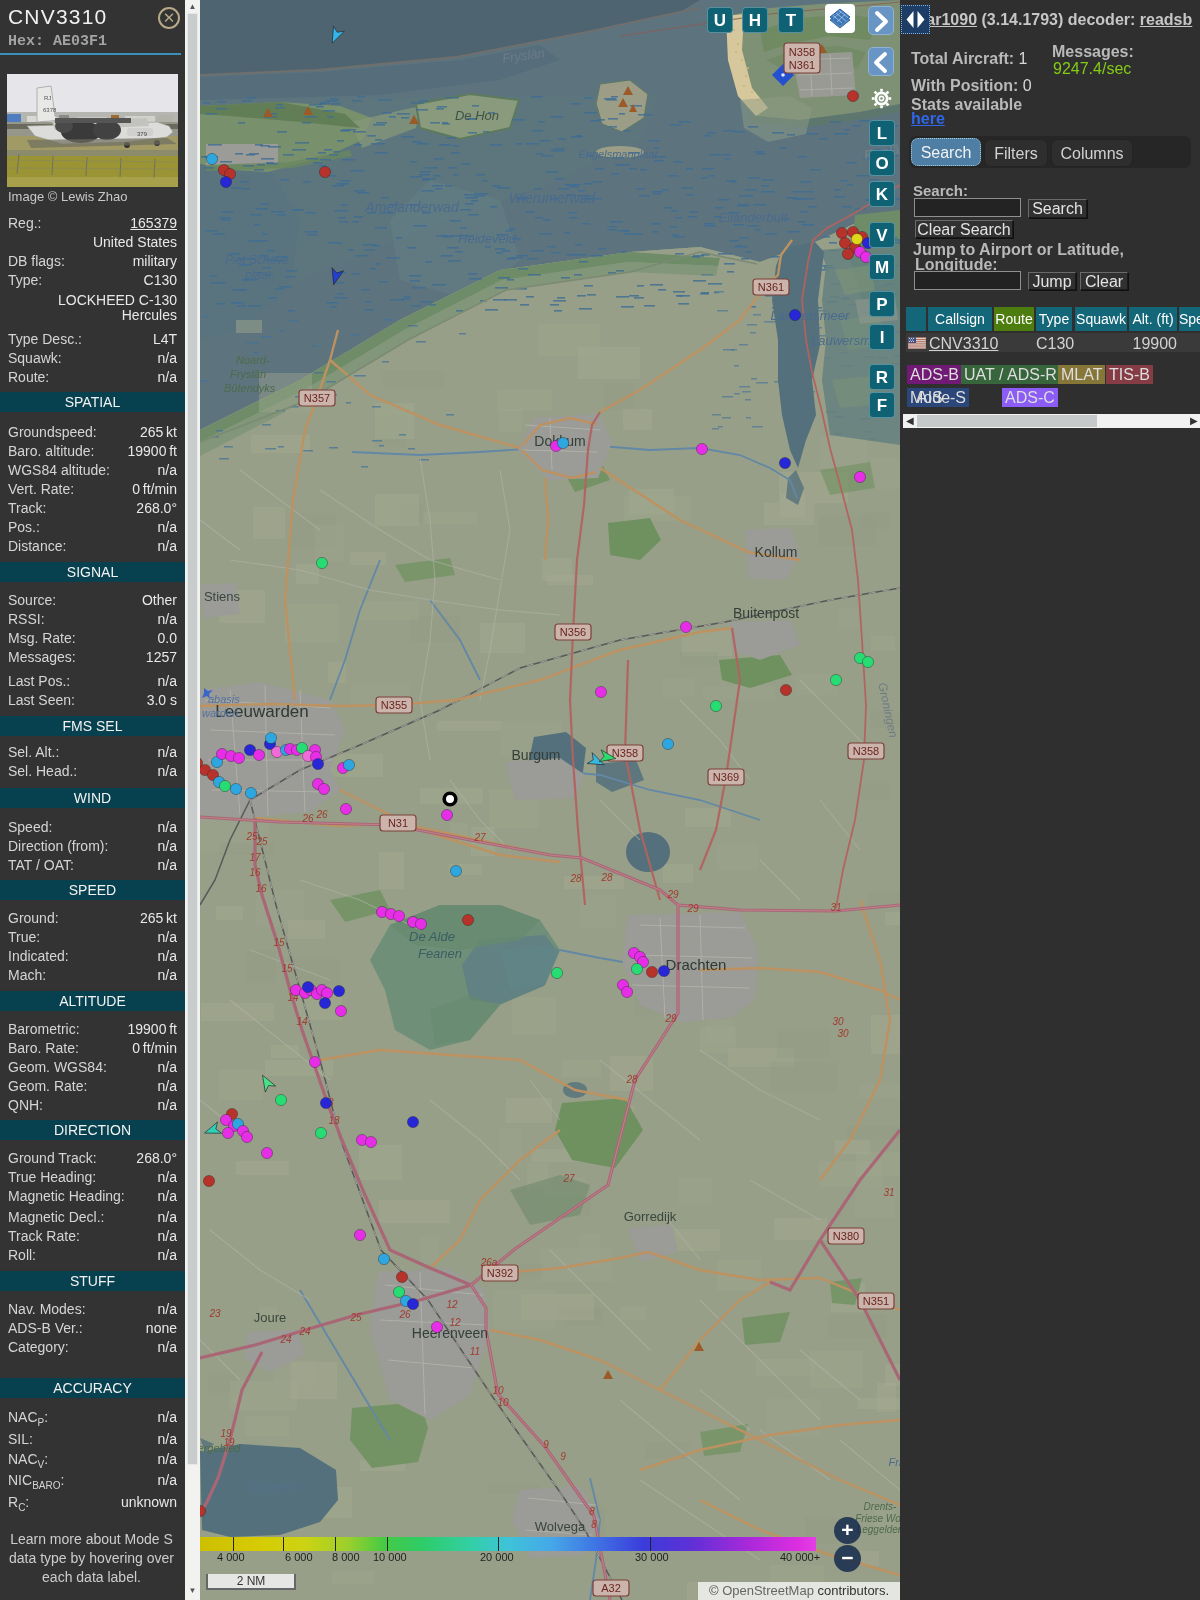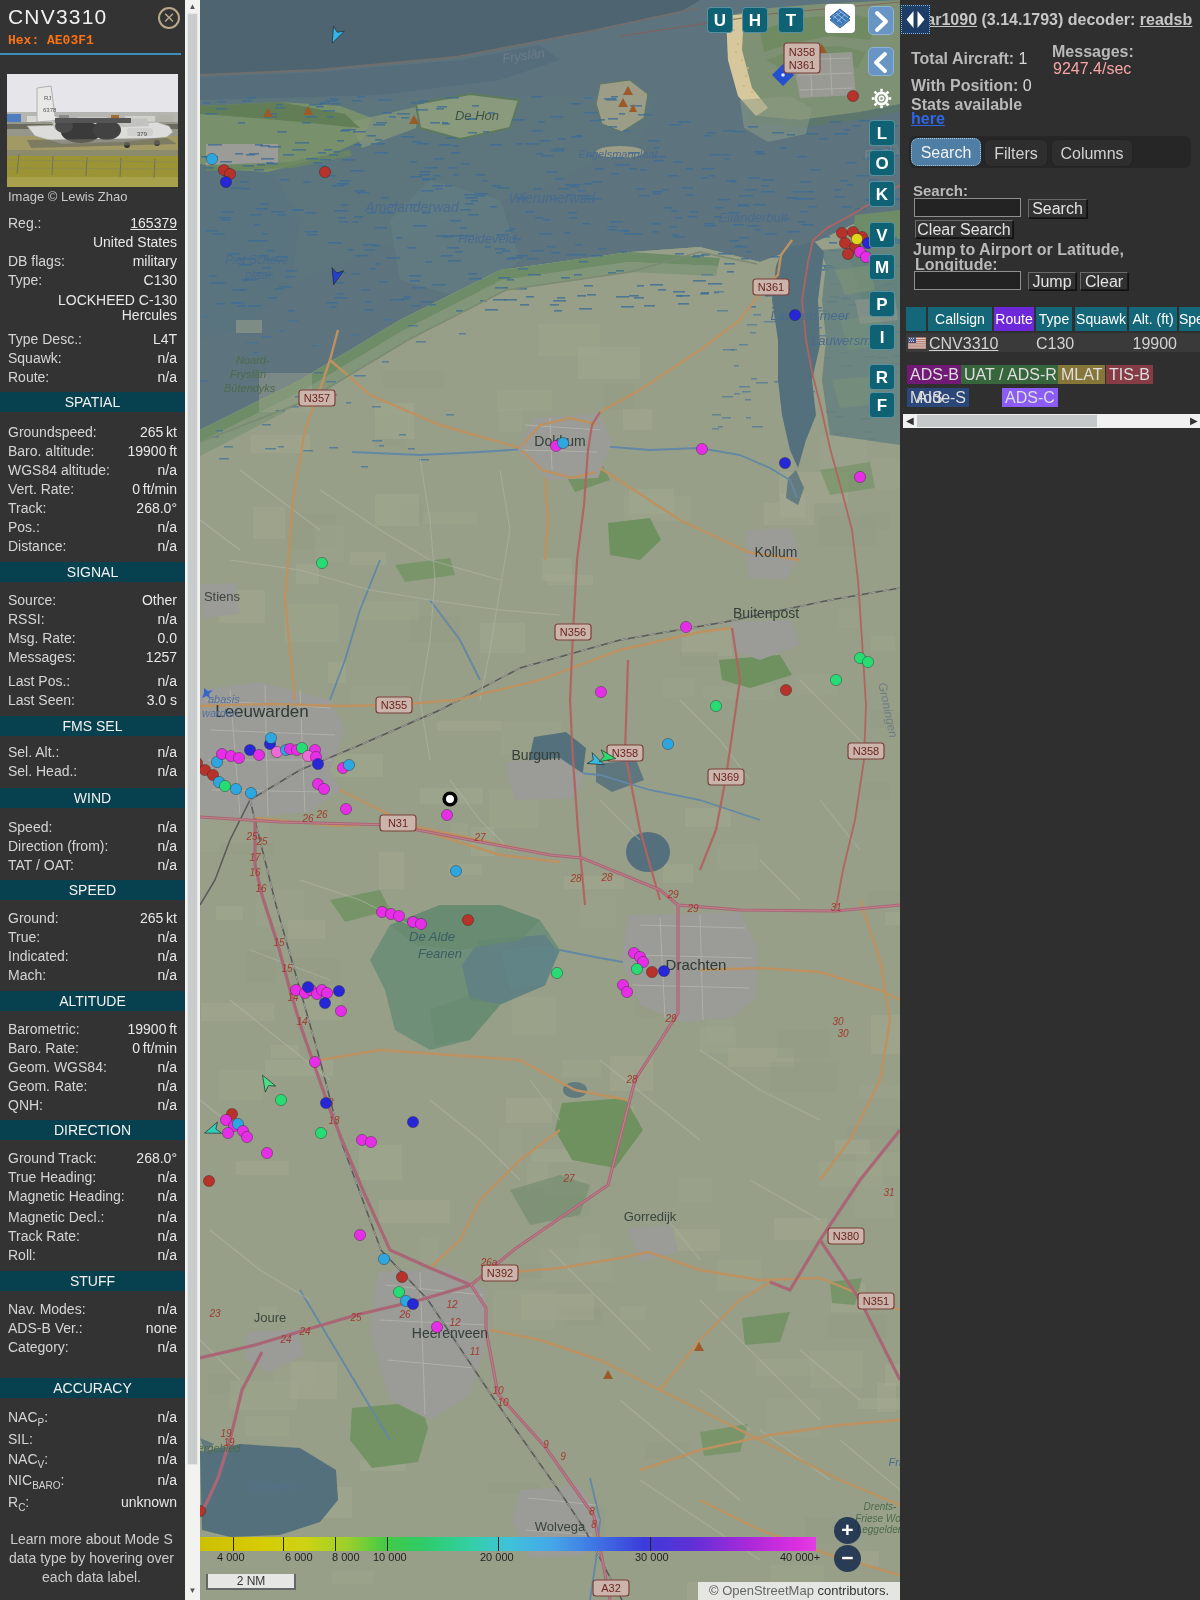--- a/index.html
+++ b/index.html
@@ -2,21 +2,21 @@
 <html><head><meta charset="utf-8"><style>
 *{box-sizing:border-box;margin:0;padding:0}
 html,body{width:1200px;height:1600px;overflow:hidden;background:#323232;
 font-family:"Liberation Sans",sans-serif}
 .abs{position:absolute}
 #left{position:absolute;left:0;top:0;width:185px;height:1600px;background:#333333;color:#c8c8c8}
 #lsb{position:absolute;left:185px;top:0;width:15px;height:1600px;background:#f2f2f0}
 #right{position:absolute;left:900px;top:0;width:300px;height:1600px;background:#2f2f2f;color:#b9b9b9}
 
 .h1{position:absolute;left:8px;top:5px;font-size:21px;letter-spacing:1.2px;color:#f0f0f0}
-.hex{position:absolute;left:8px;top:33px;font-family:"Liberation Mono",monospace;font-weight:bold;font-size:13px;color:#f97316}
+.hex{position:absolute;left:8px;top:33px;font-family:"Liberation Mono",monospace;font-weight:bold;font-size:15px;color:#a3a3a3}
 .bluline{position:absolute;left:0;top:53px;width:181px;height:2px;background:#3b8fb8}
 .closer{position:absolute;left:158px;top:7px;width:22px;height:22px;border:2px solid #b7a987;border-radius:50%;color:#b7a987;text-align:center;line-height:18px;font-size:15px}
 .cap{position:absolute;left:8px;top:189px;font-size:13px;color:#c9c9c9}
 .sechead{position:absolute;left:0;width:185px;height:20px;background:#07414f;color:#f2f2f2;
  text-align:center;font-size:14px;line-height:20px}
 .row{position:absolute;left:8px;width:169px;height:19px;font-size:14px;line-height:19px;color:#d5d5d5}
 .row b{font-weight:normal;float:right;color:#e8e8e8}
 .row u{}
 sub{font-size:10px}
 .learn{position:absolute;left:0;top:1530px;width:183px;text-align:center;font-size:14px;line-height:19px;color:#cdcdcd}
@@ -1536,40 +1536,40 @@
 <div class="zbtn" style="top:1545px">−</div>
 <div class="attrib">© <span style="color:#666">OpenStreetMap</span> <span style="color:#333">contributors.</span></div>
 <div id="right"></div>
 <div class="rtitle"><u>tar1090</u> (3.14.1793) decoder: <u>readsb</u></div>
 <div class="navbtn"><svg width="27" height="27" viewBox="0 0 27 27">
       <path d="M11.5 5 L4.5 13.5 L11.5 22 Z" fill="#fff"></path>
       <path d="M15.5 5 L22.5 13.5 L15.5 22 Z" fill="#fff"></path>
     </svg></div>
 <div class="rb" style="left:911px;top:50px">Total Aircraft: <span style="font-weight:normal;color:#d8d8d8">1</span></div>
 <div class="rb" style="left:1052px;top:43px">Messages:</div>
-<div style="position:absolute;left:1053px;top:60px;font-size:16px;color:#fca5a5">9247.4/sec</div>
+<div style="position:absolute;left:1053px;top:60px;font-size:16px;color:#84cc16">9247.4/sec</div>
 <div class="rb" style="left:911px;top:77px">With Position: <span style="font-weight:normal;color:#d8d8d8">0</span></div>
 <div class="rb" style="left:911px;top:96px">Stats available</div>
 <div style="position:absolute;left:911px;top:110px;font-size:16px;font-weight:bold"><a style="color:#2e68e8;text-decoration:underline">here</a></div>
 <div class="tabbar"></div>
 <div class="tab tabact" style="left:911px;top:138px;width:70px">Search</div>
 <div class="tab tabn" style="left:984px;top:139px;width:64px">Filters</div>
 <div class="tab tabn" style="left:1051px;top:139px;width:82px">Columns</div>
 <div class="rb" style="left:913px;top:182px;font-size:15px">Search:</div>
 <div class="inp" style="left:914px;top:198px;width:107px"></div>
 <div class="btn" style="left:1028px;top:199px;width:59px;height:19px;line-height:18px">Search</div>
 <div class="btn" style="left:915px;top:220px;width:98px;height:18px;line-height:17px">Clear Search</div>
 <div class="rb" style="left:913px;top:241px">Jump to Airport or Latitude,</div>
 <div class="rb" style="left:915px;top:256px">Longitude:</div>
 <div class="inp" style="left:914px;top:271px;width:107px"></div>
 <div class="btn" style="left:1028px;top:272px;width:48px;height:18px;line-height:17px">Jump</div>
 <div class="btn" style="left:1080px;top:272px;width:48px;height:18px;line-height:17px">Clear</div>
 <div style="position:absolute;left:906px;width:20px;background:#136779;color:#fff;font-size:14px;text-align:center;height:24px;line-height:24px;top:307px;overflow:hidden"></div>
 <div style="position:absolute;left:928px;width:64px;background:#136779;color:#fff;font-size:14px;text-align:center;height:24px;line-height:24px;top:307px;overflow:hidden">Callsign</div>
-<div style="position:absolute;left:994px;width:40px;background:#6d28d9;color:#fff;font-size:14px;text-align:center;height:24px;line-height:24px;top:307px;overflow:hidden">Route</div>
+<div style="position:absolute;left:994px;width:40px;background:#4d7c0f;color:#fff;font-size:14px;text-align:center;height:24px;line-height:24px;top:307px;overflow:hidden">Route</div>
 <div style="position:absolute;left:1036px;width:36px;background:#136779;color:#fff;font-size:14px;text-align:center;height:24px;line-height:24px;top:307px;overflow:hidden">Type</div>
 <div style="position:absolute;left:1075px;width:52px;background:#136779;color:#fff;font-size:14px;text-align:center;height:24px;line-height:24px;top:307px;overflow:hidden">Squawk</div>
 <div style="position:absolute;left:1129px;width:48px;background:#136779;color:#fff;font-size:14px;text-align:center;height:24px;line-height:24px;top:307px;overflow:hidden">Alt. (ft)</div>
 <div style="position:absolute;left:1179px;width:21px;background:#136779;color:#fff;font-size:14px;text-align:center;height:24px;line-height:24px;top:307px;overflow:hidden">Spe</div>
 <div style="position:absolute;left:906px;top:333px;width:294px;height:19px;background:#3a3a3a"></div>
 <svg class="abs" style="left:908px;top:337px" width="18" height="12" viewBox="0 0 18 12">
 <rect width="18" height="12" fill="#e8e8e8"></rect>
 <g fill="#b06a5a">
       <rect y="0" width="18" height="1.2"></rect>
       <rect y="2.1" width="18" height="1.2"></rect>

